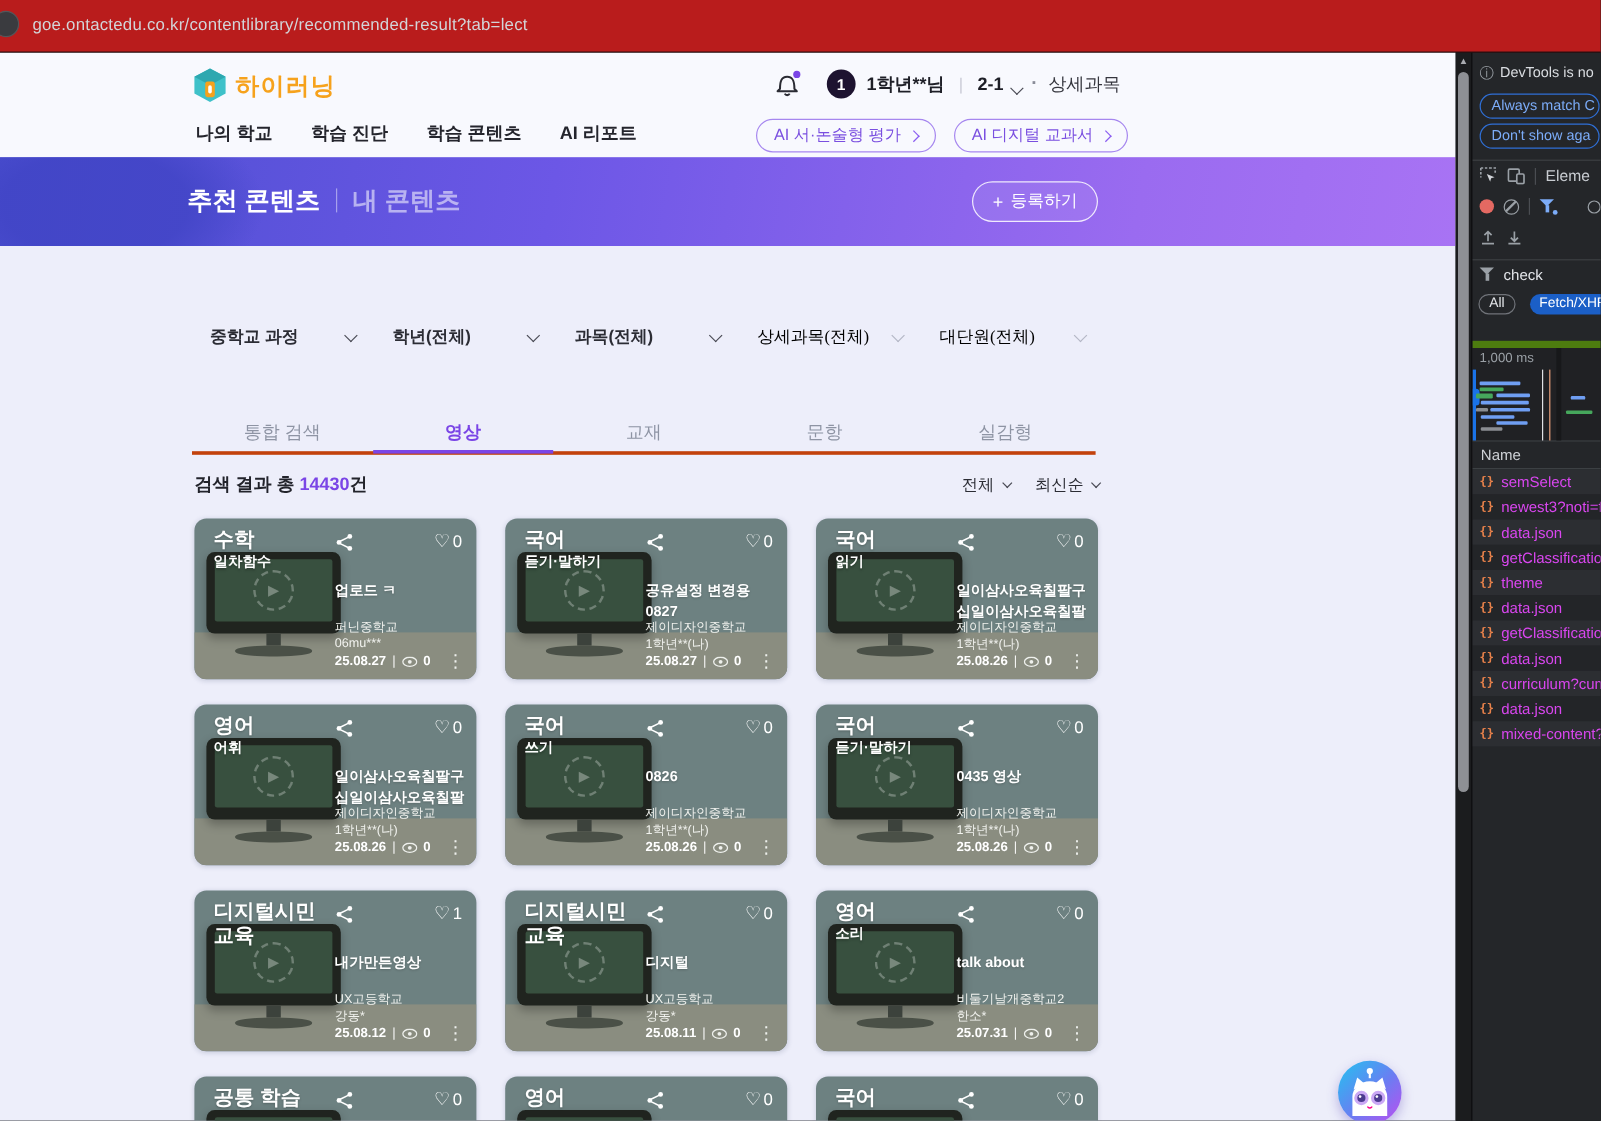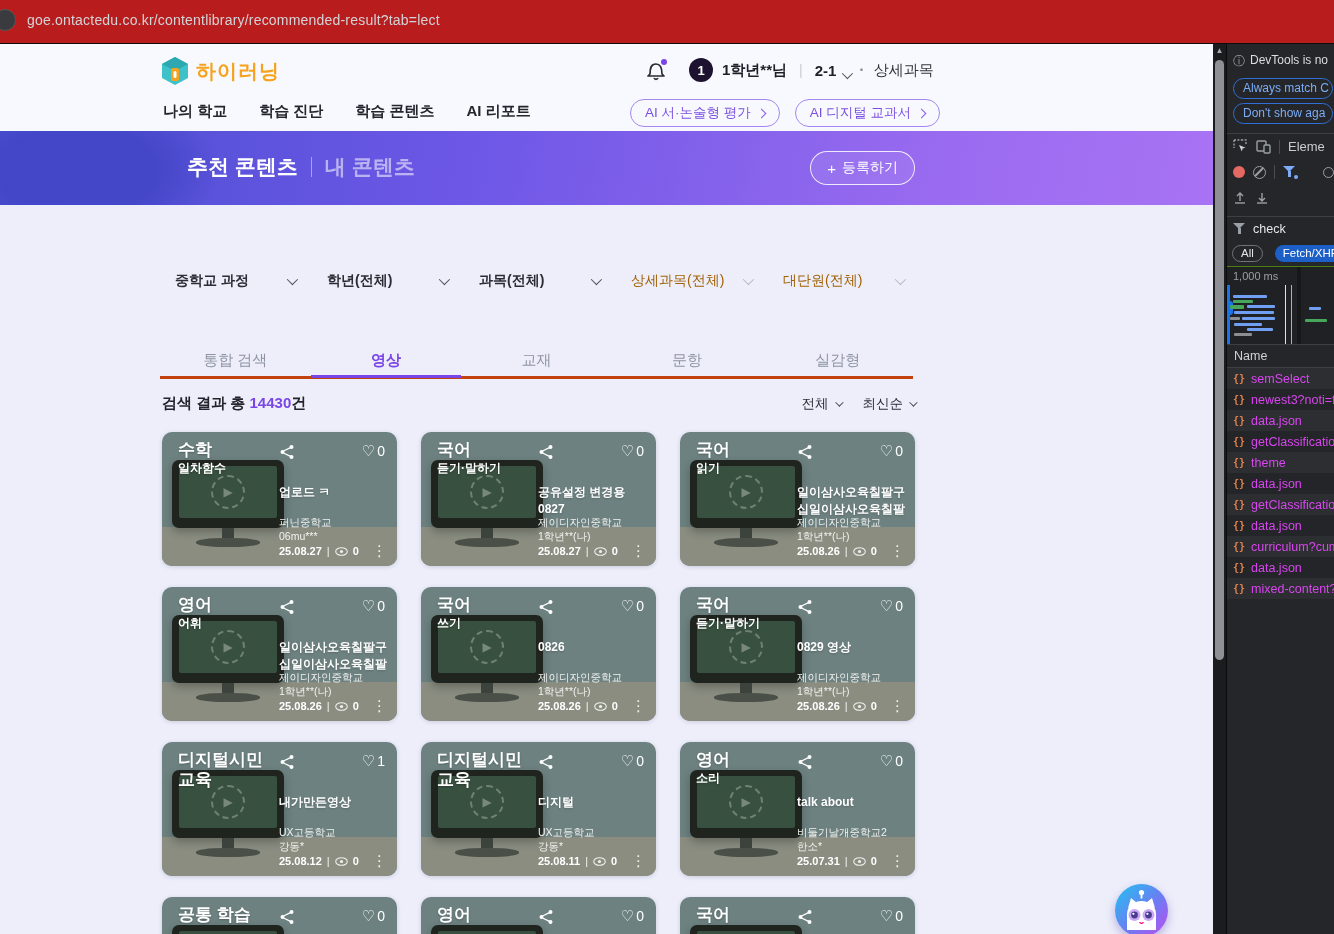--- a/index.html
+++ b/index.html
@@ -38,40 +38,40 @@
   
   .chev { display:inline-block; width:8px; height:8px; border-right:1.8px solid #4a4b55; border-bottom:1.8px solid #4a4b55;
           transform:rotate(45deg) translateY(-2px); }
   .chev.purple { border-color:#8a5cf0; transform:rotate(-45deg); width:7px; height:7px; }
 
   
   .banner { position:absolute; left:0; top:87px; width:1213px; height:74px;
             background:linear-gradient(100deg,#4b4fd0 0%,#6c57e6 38%,#9a6bf0 78%,#a873f4 100%); overflow:hidden; }
   .banner::before { content:""; position:absolute; left:-60px; top:-40px; width:280px; height:160px; border-radius:50%;
                     background:radial-gradient(closest-side,#3f43c4 55%,rgba(63,67,196,0) 100%); opacity:.75; }
-  .banner-tabs { position:absolute; left:187px; top:22px; display:flex; align-items:center; gap:13px; }
+  .banner-tabs { position:absolute; left:156px; top:22px; display:flex; align-items:center; gap:13px; }
   .banner-tab { font-size:21px; font-weight:bold; color:#fff; cursor:pointer; white-space:nowrap; }
   .banner-tab.inactive { color:rgba(255,255,255,.55); }
   .banner-sep { width:1px; height:20px; background:rgba(255,255,255,.45); }
   .register-btn { position:absolute; right:298px; top:20px; height:34px; padding:0 16px; border:1px solid rgba(255,255,255,.85);
                   border-radius:17px; background:rgba(255,255,255,.08); color:#fff; font-size:14px;
                   display:flex; align-items:center; gap:6px; cursor:pointer; }
   .register-btn .plus { font-size:15px; }
 
   
   .search-row { position:absolute; left:162px; top:190px; width:753px; height:34px; }
   .search-input { position:absolute; left:13px; top:4px; width:640px; height:26px; border:none; background:transparent;
                   font-size:14px; color:#3a3b44; outline:none; font-family:inherit; }
   .search-input::placeholder { color:#b9bcc9; }
   .search-btn { position:absolute; right:1px; top:-1px; width:63px; height:31px; border:none; border-radius:15px;
                 background:#7c40f2; cursor:pointer; display:flex; align-items:center; justify-content:center; }
   .filter-row { position:absolute; left:175px; top:228px; display:flex; gap:32px; }
   .filter { width:120px; display:flex; align-items:center; justify-content:space-between; cursor:pointer;
             font-size:14px; font-weight:bold; color:#2b2c34; }
-  .filter.disabled { color:#a16207; font-weight:normal; }
+  .filter.disabled { color:#000000; font-weight:normal;font-family:Liberation Serif, serif; }
   .filter.disabled .chev { border-color:#b4b7c6; }
 
   
   .tabs { position:absolute; left:160px; top:301px; width:753px; height:34px; border-bottom:3px solid #c2410c; display:flex; }
   .tab { flex:1; text-align:center; font-size:15px; color:#8e94a4; cursor:pointer; position:relative; padding-top:6px; }
   .tab.active { color:#7a45e6; font-weight:bold; }
   .tab.active::after { content:""; position:absolute; left:0; right:0; bottom:-2px; height:3px; background:#7a45e6; }
 
   
   .results-row { position:absolute; left:162px; top:350px; width:753px; display:flex; align-items:center; }
@@ -137,21 +137,21 @@
   .block-ic { position:relative; width:13px; height:13px; border:1.6px solid #9aa0a6; border-radius:50%; }
   .block-ic::after { content:""; position:absolute; left:-1px; top:4.6px; width:12px; height:1.6px; background:#9aa0a6; transform:rotate(-45deg); }
   .funnel { position:relative; width:13px; height:12px; }
   .funnel::before { content:""; position:absolute; left:0; top:0; border-left:6.5px solid transparent; border-right:6.5px solid transparent; border-top:6px solid #7cacf8; }
   .funnel::after { content:""; position:absolute; left:5px; top:5px; width:3px; height:6px; background:#7cacf8; }
   .funnel .fdot { position:absolute; right:-2px; bottom:-1px; width:4px; height:4px; border-radius:50%; background:#7cacf8; }
   .funnel.gray::before { border-top-color:#9aa0a6; } .funnel.gray::after { background:#9aa0a6; }
   .search-part { width:11px; height:11px; border:1.6px solid #9aa0a6; border-radius:50%; margin-left:auto; margin-right:-6px; }
   .dt-filter-row { display:flex; align-items:center; gap:7px; height:24px; padding:0 6px; border-top:1px solid #3c4043; margin-top:5px; }
   .dt-filter-text { color:#e4e6ea; font-size:12.5px; }
-  .dt-chips { display:flex; align-items:center; gap:6px; padding:5px 4px 4px 5px; border-bottom:1px solid #4d7c0f; }
+  .dt-chips { display:flex; align-items:center; gap:6px; padding:5px 4px 22px 5px; border-bottom:6px solid #4d7c0f; }
   .chip-all { padding:1px 8px 2px 8px; border:1px solid #707379; border-radius:10px; color:#e4e6ea; font-size:11.5px; cursor:pointer; }
   .chip-sep { width:1px; height:13px; background:#4a4d52; }
   .chip-fetch { padding:2px 8px 3px 8px; border-radius:11px; background:#1b5fc7; color:#fff; font-size:11.5px; white-space:nowrap; cursor:pointer; }
   .waterfall { position:relative; height:78px; background:#202124; border-bottom:1px solid #3c4043; overflow:hidden; }
   .wf-label { position:absolute; left:6px; top:3px; color:#9aa0a6; font-size:11px; }
   .wf-divider { position:absolute; left:70px; top:0; width:4px; height:78px; background:#17181a; }
   .wf-edge { position:absolute; left:0; top:18px; width:3px; height:60px; background:#1a73e8; }
   .wf-handle { position:absolute; left:0; top:34px; width:6px; height:14px; background:#1a73e8; border-radius:0 3px 3px 0; }
   .bar { position:absolute; height:3px; border-radius:1px; }
   .bar.b { background:#6f9ef2; } .bar.g { background:#46a75c; } .bar.gr { background:#8a8d92; }
@@ -533,21 +533,21 @@
               <circle cx="3.5" cy="8" r="2" fill="#fff"></circle>
               <circle cx="12.5" cy="13" r="2" fill="#fff"></circle>
               <line x1="4.5" y1="7" x2="11.5" y2="3.6" stroke="#fff" stroke-width="1.3"></line>
               <line x1="4.5" y1="9" x2="11.5" y2="12.4" stroke="#fff" stroke-width="1.3"></line>
             </svg>
           </span>
           <span class="card-like">
             <span class="heart">♡</span>
             <span>0</span>
           </span>
-          <div class="card-title">0829 영상</div>
+          <div class="card-title">0435 영상</div>
           <div class="card-school">제이디자인중학교</div>
           <div class="card-author">1학년**(나)</div>
           <div class="card-meta">
             <span>25.08.26</span>
             <span class="m-sep">|</span>
             <svg width="13" height="9" viewBox="0 0 13 9">
               <ellipse cx="6.5" cy="4.5" rx="5.8" ry="3.8" fill="none" stroke="#eef0ec" stroke-width="1.1"></ellipse>
               <circle cx="6.5" cy="4.5" r="1.6" fill="#eef0ec"></circle>
             </svg>
             <span>0</span>

